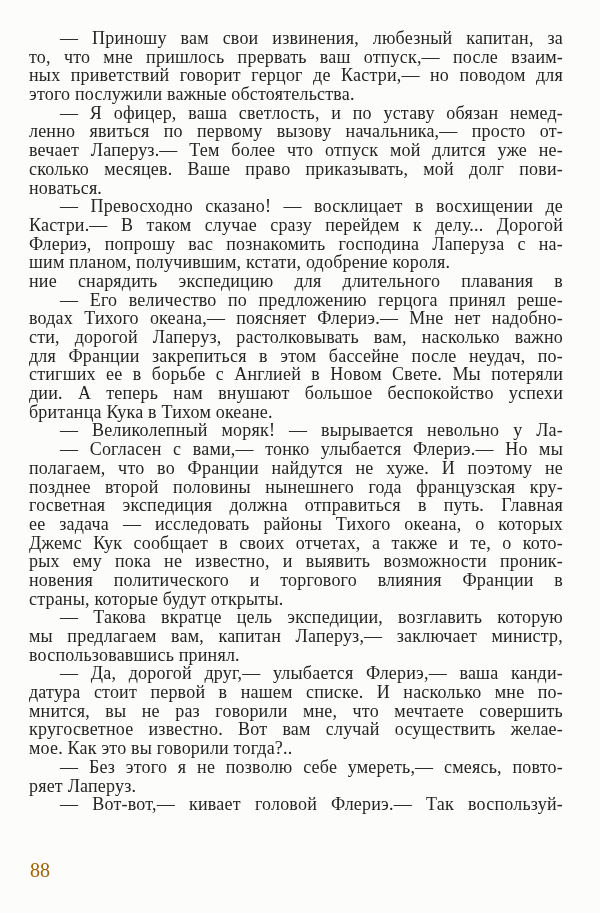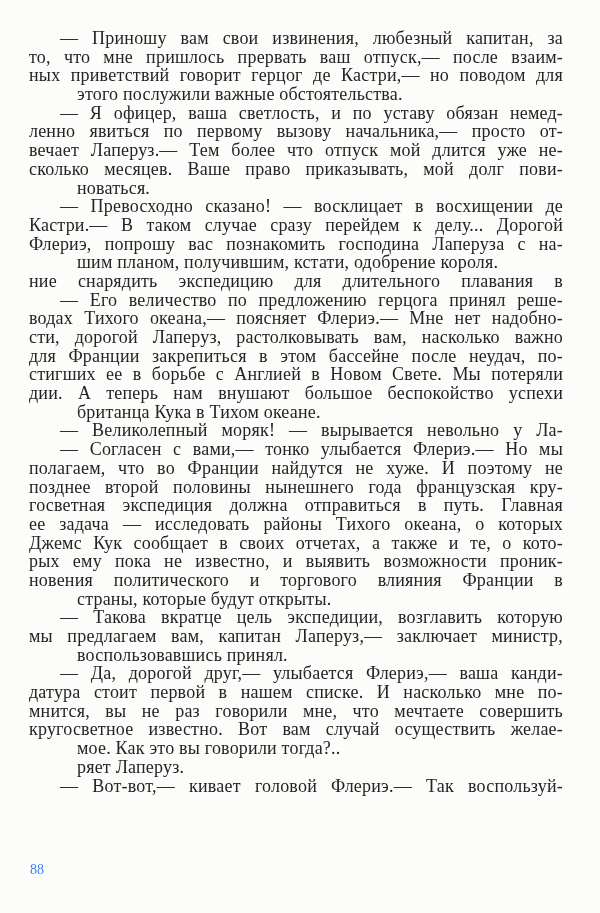--- a/index.html
+++ b/index.html
@@ -36,29 +36,28 @@
     height: 18.7px;
     text-align: justify;
     text-align-last: justify;
     letter-spacing: 0.2px;
   }
   .line.first {
     text-indent: 31px;
   }
   .line.unjustified {
     text-align-last: left;
-    margin-left: 48px;
   }
   .page-number {
     position: absolute;
     left: 30px;
     top: 860px;
-    font-size: 14px;
+    font-size: 20px;
     line-height: 20px;
-    color: #3b82f6;
+    color: #a16207;
   }
 </style>
 </head>
 <body style="background: rgb(252, 252, 250); color: rgb(36, 36, 36);">
 
 <main class="page">
   <section class="text-block">
       <div class="paragraph">
         <div class="line first">— Приношу вам свои извинения, любезный капитан, за</div>
         <div class="line">то, что мне пришлось прервать ваш отпуск,— после взаим-</div>
@@ -108,20 +107,21 @@
         <div class="line unjustified">воспользовавшись принял.</div>
       </div>
       <div class="paragraph">
         <div class="line first">— Да, дорогой друг,— улыбается Флериэ,— ваша канди-</div>
         <div class="line">датура стоит первой в нашем списке. И насколько мне по-</div>
         <div class="line">мнится, вы не раз говорили мне, что мечтаете совершить</div>
         <div class="line">кругосветное известно. Вот вам случай осуществить желае-</div>
         <div class="line unjustified">мое. Как это вы говорили тогда?..</div>
       </div>
       <div class="paragraph">
+        <div class="line first">— Без этого я не позволю себе умереть,— смеясь, повто-</div>
         <div class="line unjustified">ряет Лаперуз.</div>
       </div>
       <div class="paragraph">
         <div class="line first">— Вот-вот,— кивает головой Флериэ.— Так воспользуй-</div>
       </div>
     </section>
   <div class="page-number">88</div>
 </main>
 
 </body></html>

